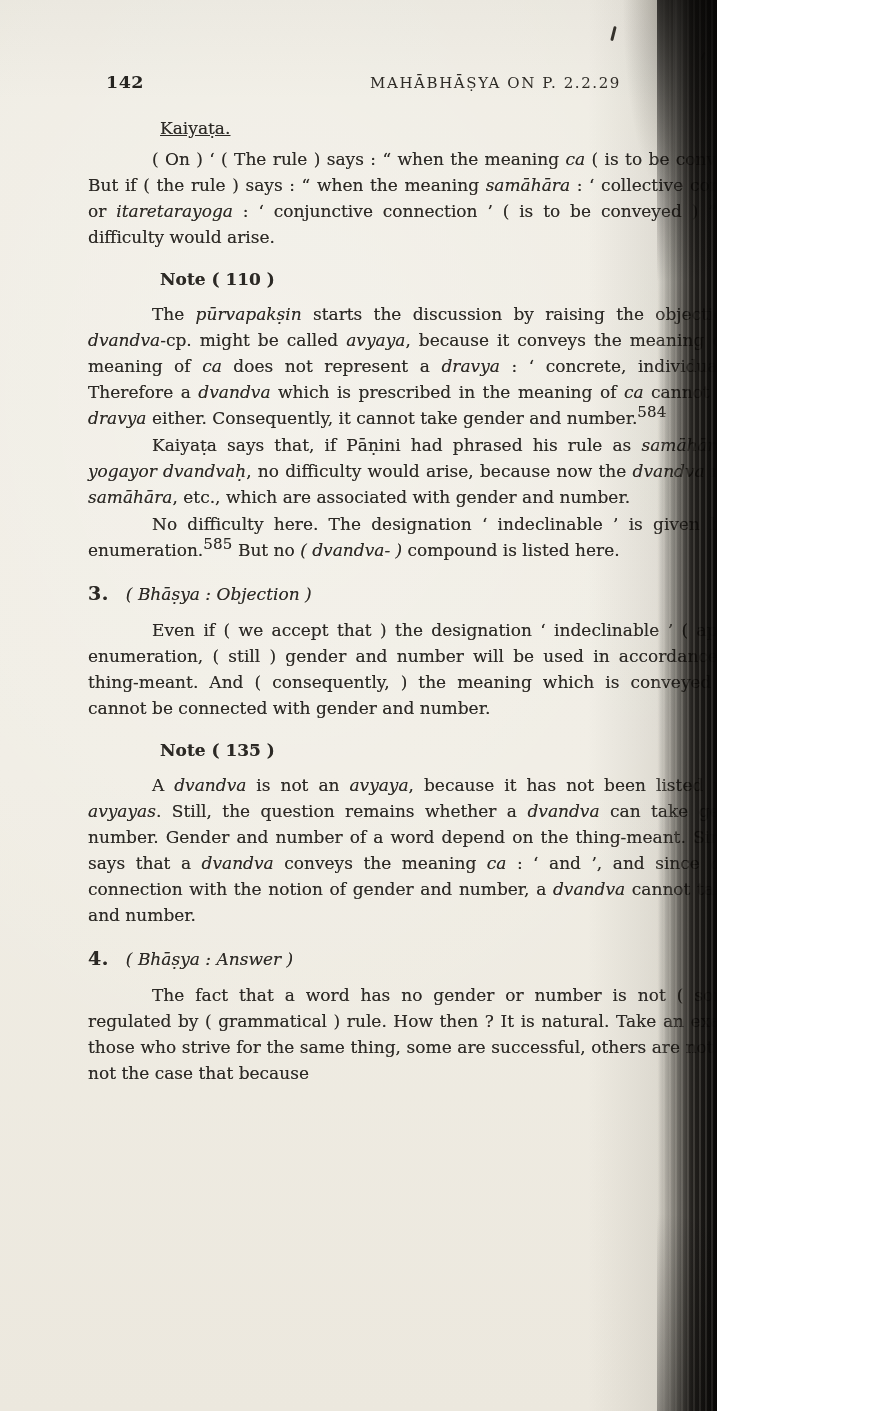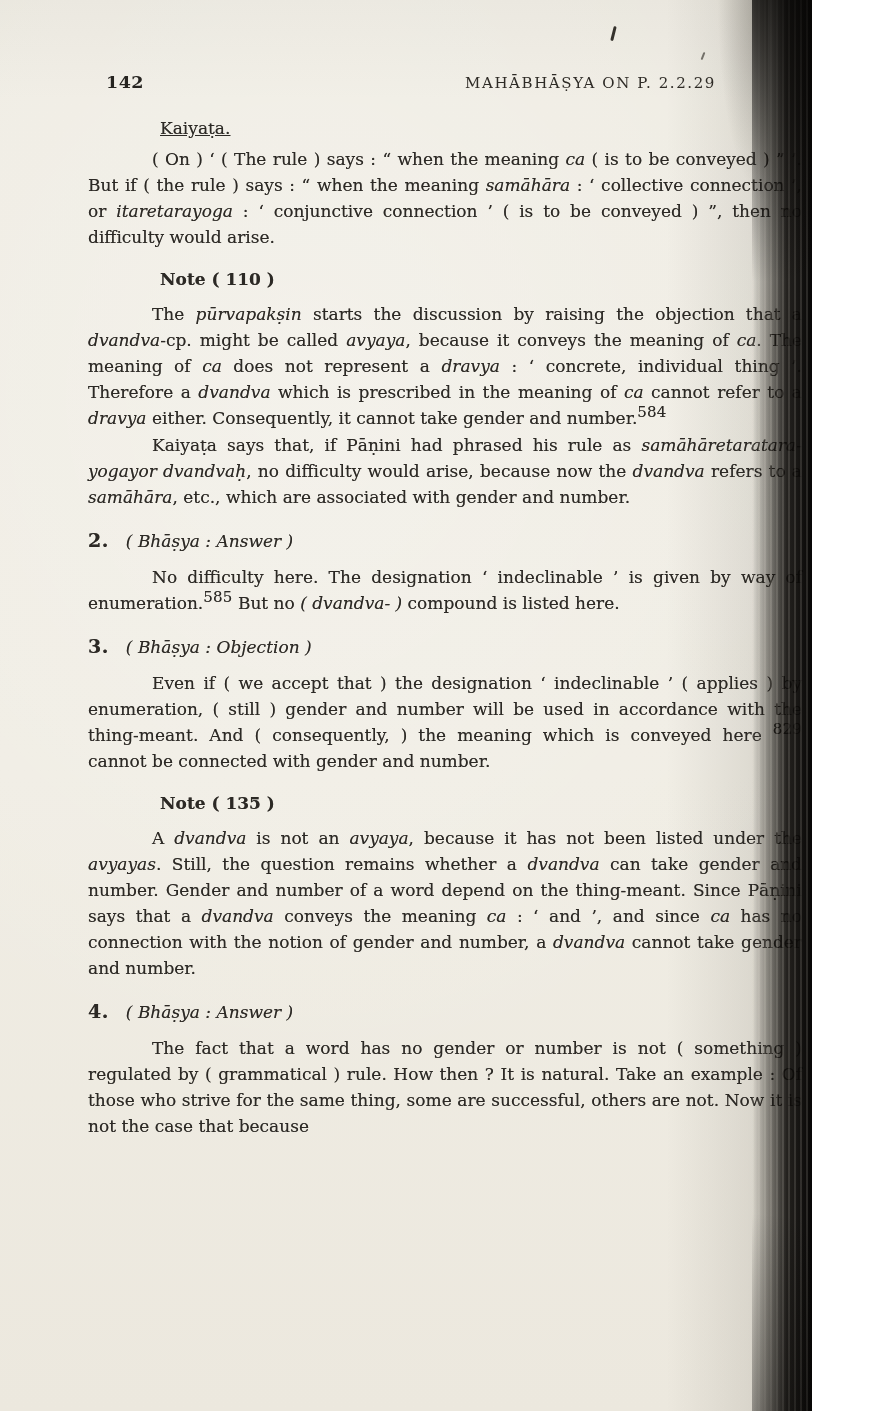--- a/index.html
+++ b/index.html
@@ -1,21 +1,21 @@
 <!DOCTYPE html>
 <html style="--paper: #efece3; --ink: #2c2925; --edge: #0a0908;"><head>
 <meta charset="utf-8">
 <style>
   * { margin: 0; padding: 0; box-sizing: border-box; }
   html, body { width: 886px; }
   body { font-family: "DejaVu Serif", "Liberation Serif", serif; }
 
   .page {
     position: relative;
-    width: 812px;
+    width: 717px;
     height: 1411px;
     overflow: hidden;
     color: var(--ink, #2c2925);
     background:
       radial-gradient(120% 80% at 38% 28%, rgba(255,255,255,0.28), rgba(0,0,0,0) 62%),
       linear-gradient(to right, rgba(60,55,45,0) 82%, rgba(60,55,45,0.10) 92%, rgba(60,55,45,0.22) 100%),
       linear-gradient(to bottom, #e9e6dd 0%, #efece3 7%, #f0ede4 55%, #ece8de 100%);
   }
 
   
@@ -94,21 +94,20 @@
     <p class="attribution">Kaiyaṭa.</p>
 
     <p class="para">( On ) ‘ ( The rule ) says : “ when the meaning <em>ca</em> ( is to be conveyed ) ” ’. But if ( the rule ) says : “ when the meaning <em>samāhāra</em> : ‘ collective connection ’, or <em>itaretarayoga</em> : ‘ conjunctive connection ’ ( is to be conveyed ) ”, then no difficulty would arise.</p>
 
     <p class="note-head">Note ( 110 )</p>
 
     <p class="para">The <em>pūrvapakṣin</em> starts the discussion by raising the objection that a <em>dvandva</em>-cp. might be called <em>avyaya</em>, because it conveys the meaning of <em>ca</em>. The meaning of <em>ca</em> does not represent a <em>dravya</em> : ‘ concrete, individual thing ’. Therefore a <em>dvandva</em> which is prescribed in the meaning of <em>ca</em> cannot refer to a <em>dravya</em> either.  Consequently, it cannot take gender and number.<sup>584</sup></p>
 
     <p class="para">Kaiyaṭa says that, if Pāṇini had phrased his rule as <em>samāhāretaratara-yogayor dvandvaḥ</em>, no difficulty would arise, because now the <em>dvandva</em> refers to a <em>samāhāra</em>, etc., which are associated with gender and number.</p>
 
-    <p class="sec-head"><span class="sec-num">2.</span><em class="sec-title">( Bhāṣya : Answer )</em></p>
 
     <p class="para">No difficulty here.  The designation ‘ indeclinable ’ is given by way of enumeration.<sup>585</sup>  But no <em>( dvandva- )</em> compound is listed here.</p>
 
     <p class="sec-head"><span class="sec-num">3.</span><em class="sec-title">( Bhāṣya : Objection )</em></p>
 
     <p class="para">Even if ( we accept that ) the designation ‘ indeclinable ’ ( applies ) by enumeration, ( still ) gender and number will be used in accordance with the thing-meant.  And ( consequently, ) the meaning which is conveyed here <sup>829</sup> cannot be connected with gender and number.</p>
 
     <p class="note-head">Note ( 135 )</p>
 
     <p class="para">A <em>dvandva</em> is not an <em>avyaya</em>, because it has not been listed under the <em>avyayas</em>.  Still, the question remains whether a <em>dvandva</em> can take gender and number.  Gender and number of a word depend on the thing-meant.  Since Pāṇini says that a <em>dvandva</em> conveys the meaning <em>ca</em> : ‘ and ’, and since <em>ca</em> has no connection with the notion of gender and number, a <em>dvandva</em> cannot take gender and number.</p>

